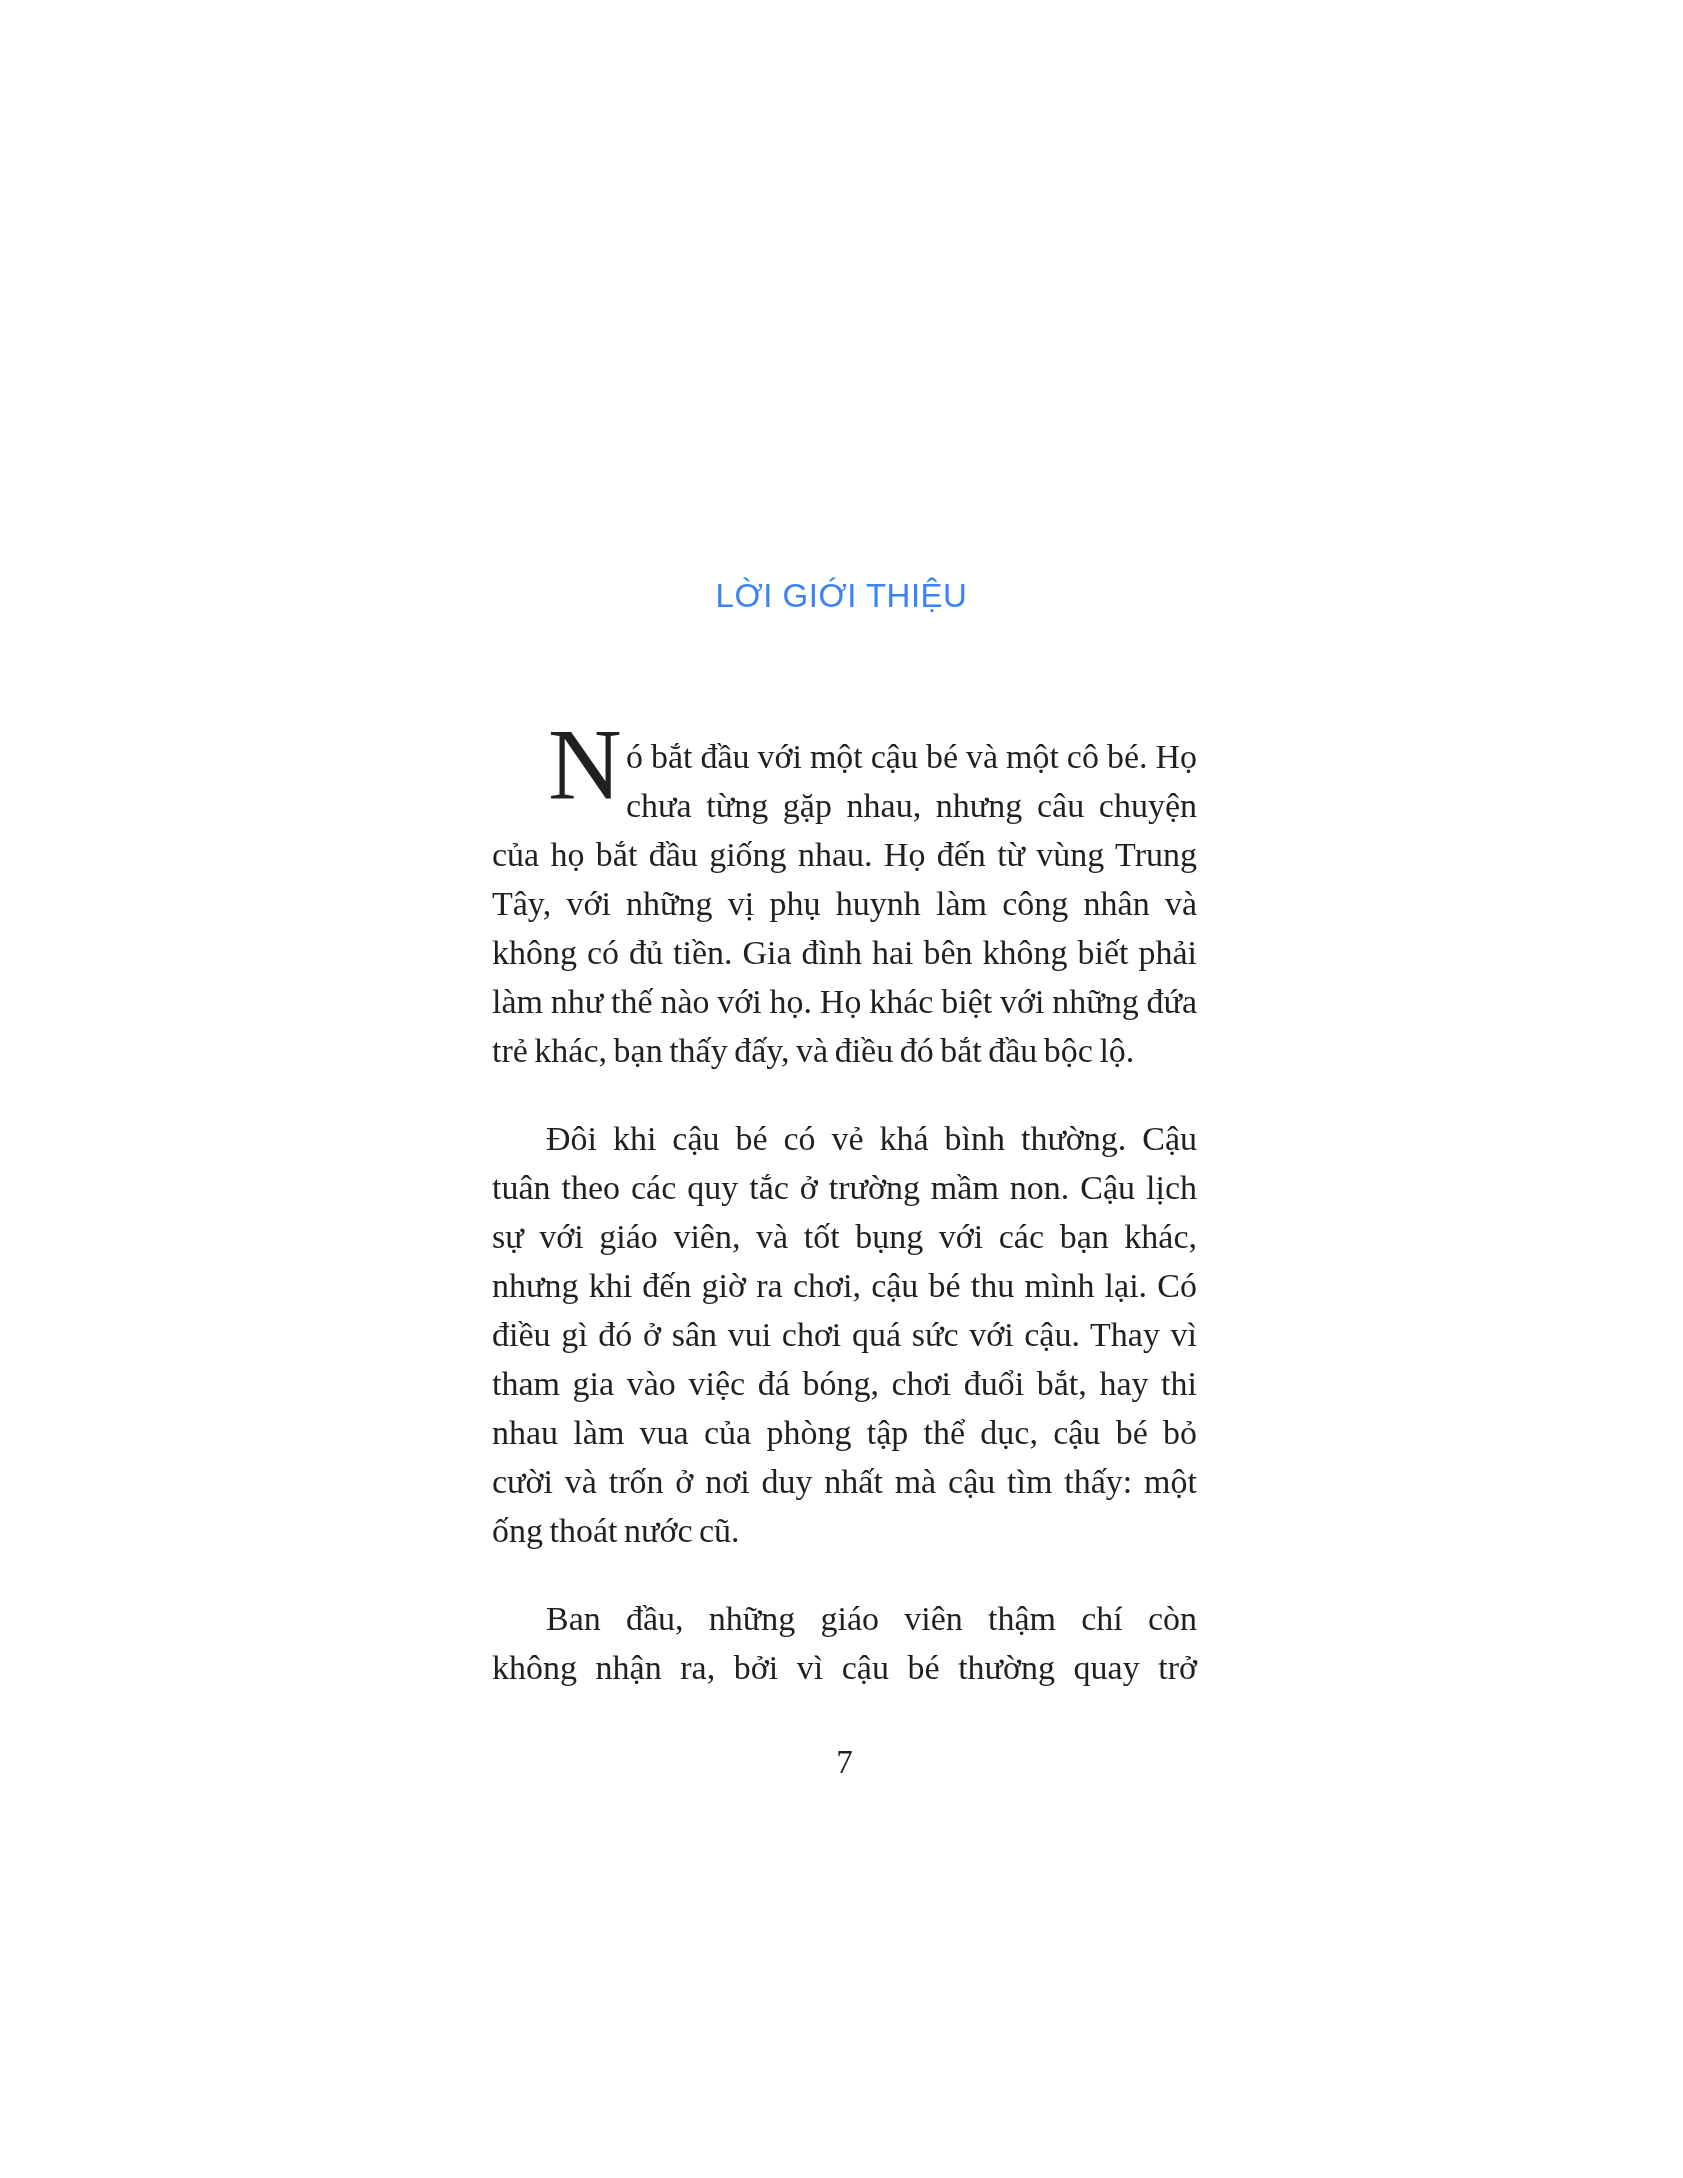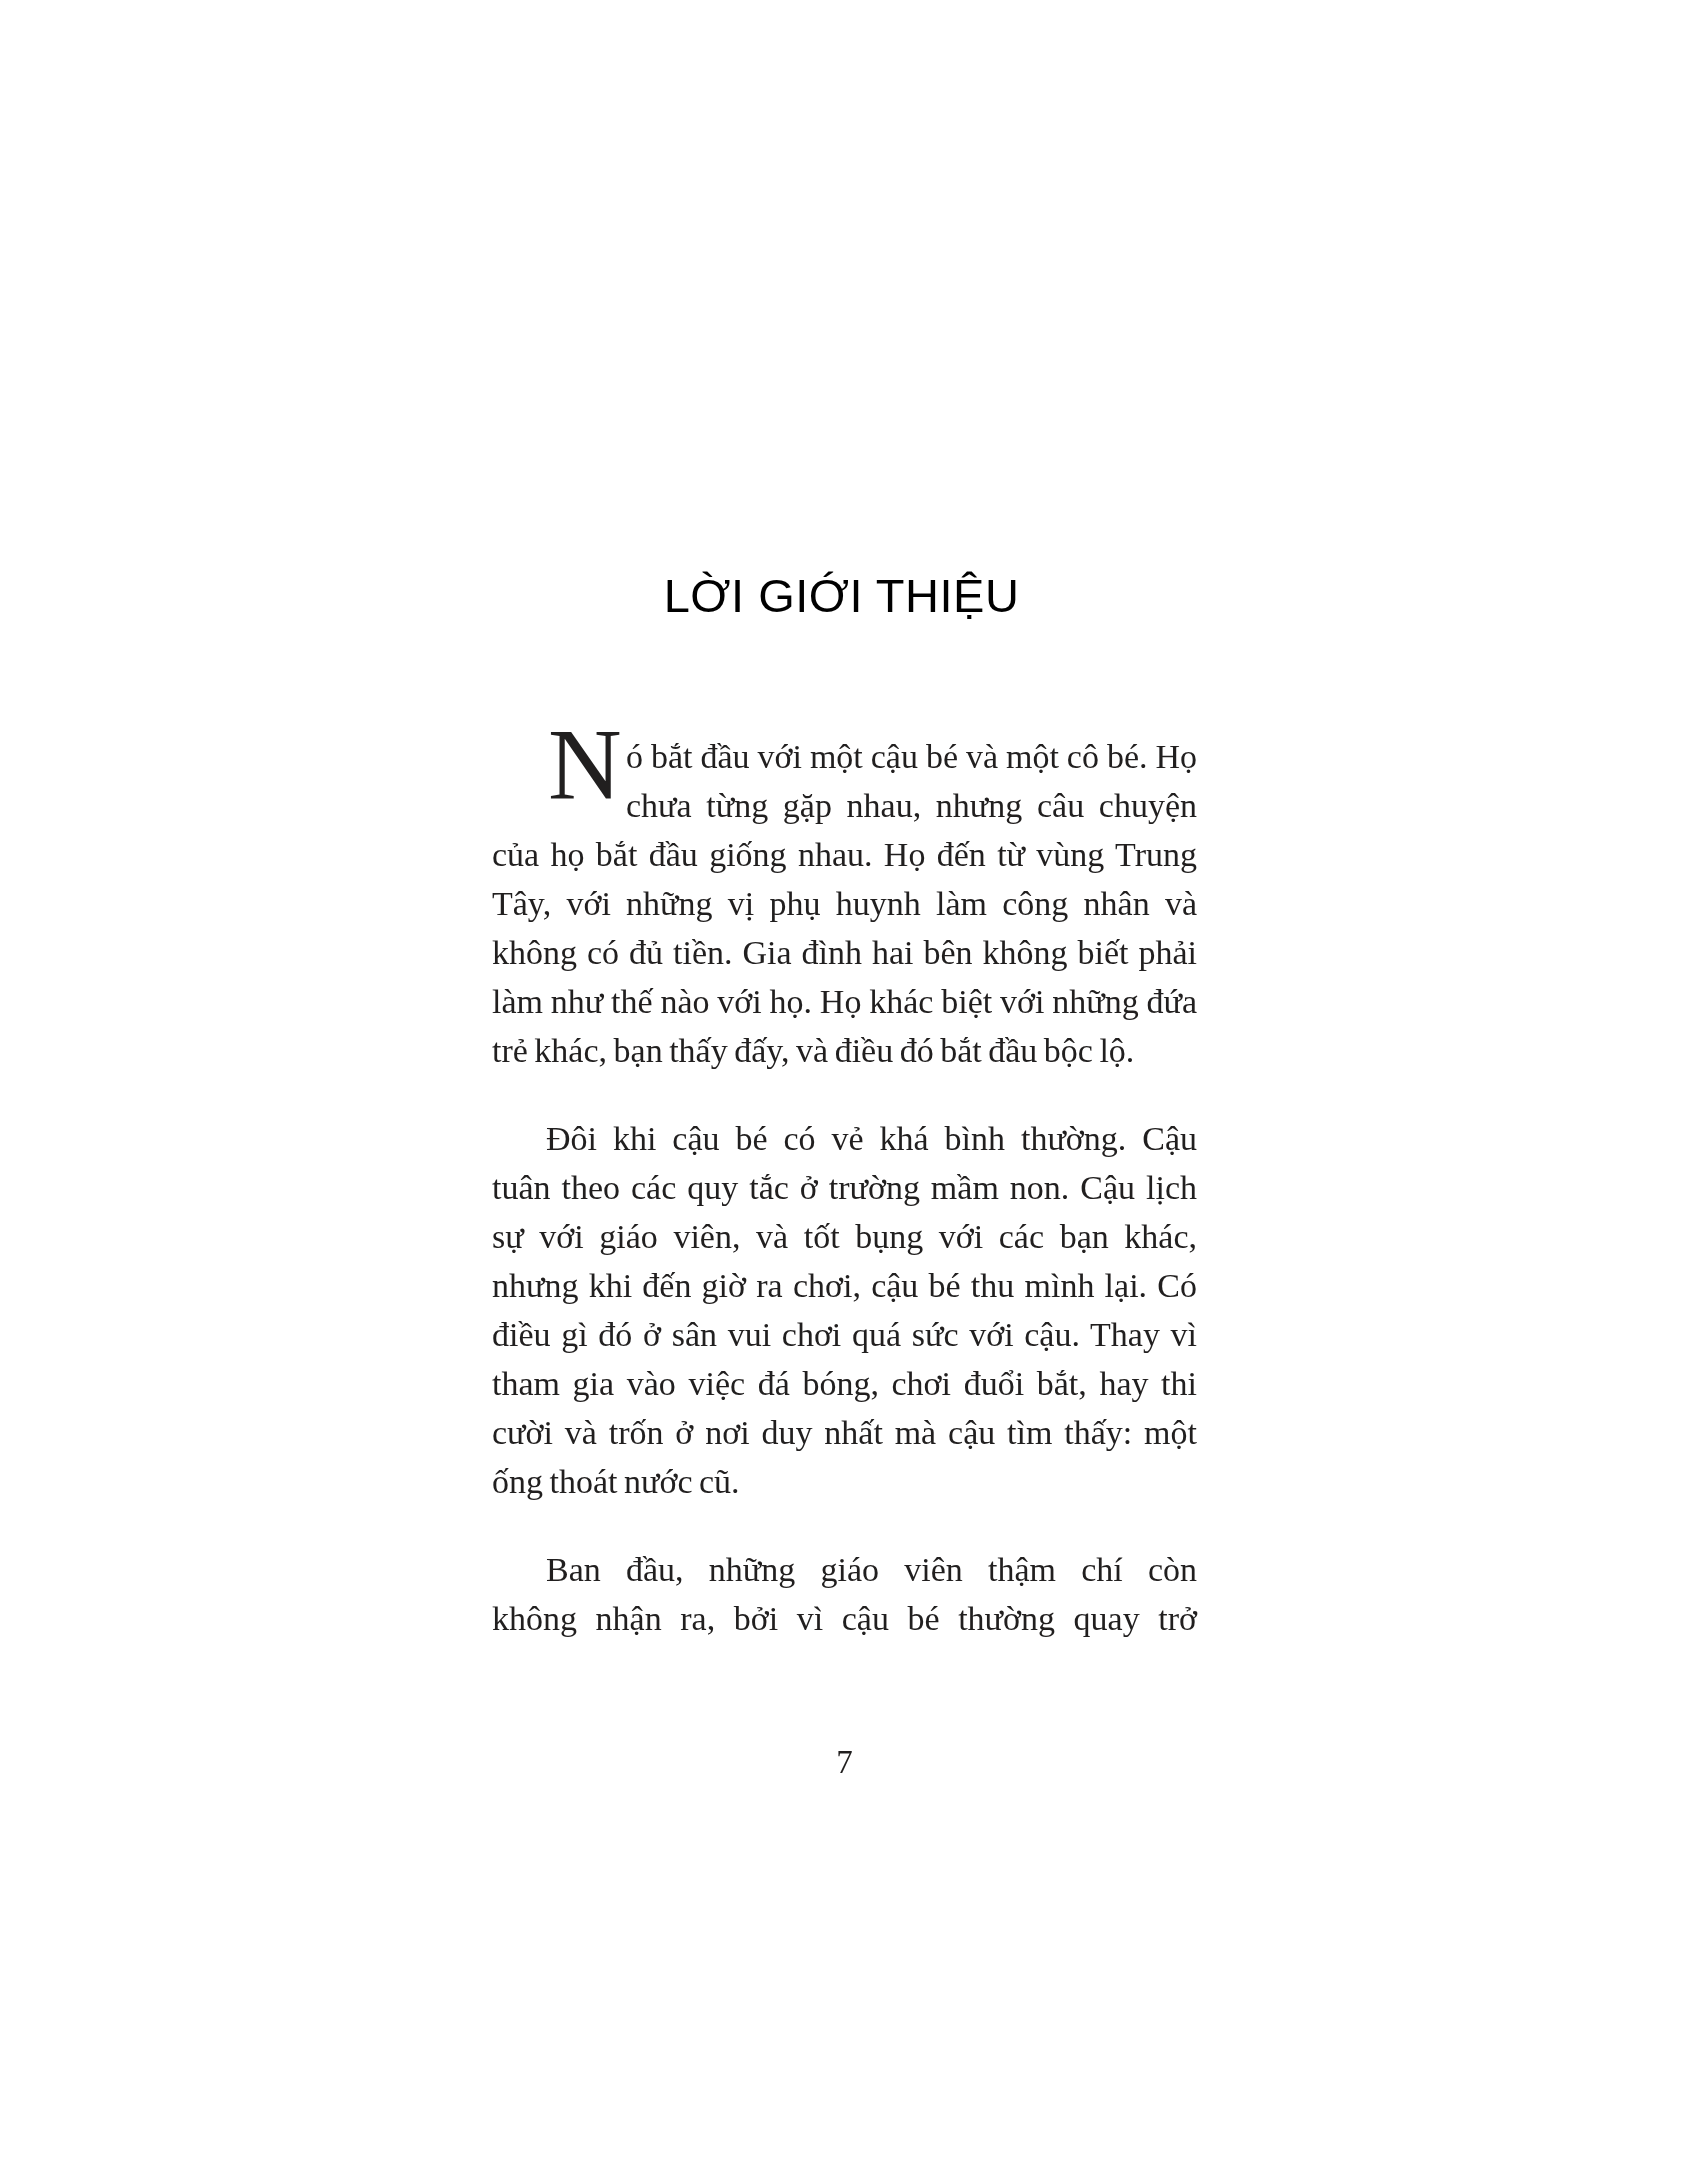--- a/index.html
+++ b/index.html
@@ -17,24 +17,24 @@
   }
   .chapter-title {
     position: absolute;
     top: 570px;
     left: 489px;
     width: 705px;
     margin: 0;
     text-align: center;
     font-family: "Liberation Sans", sans-serif;
     font-weight: 400;
-    font-size: 47px;
+    font-size: 33px;
     line-height: 51px;
     letter-spacing: 0.5px;
-    color: #000000;
+    color: #3b82f6;
   }
   .body-text {
     position: absolute;
     top: 732px;
     left: 492px;
     width: 705px;
     font-family: "Liberation Serif", serif;
     font-size: 34px;
     color: #211f1f;
   }
@@ -102,20 +102,21 @@
         <div class="line">làm như thế nào với họ. Họ khác biệt với những đứa</div>
         <div class="line no-just">trẻ khác, bạn thấy đấy, và điều đó bắt đầu bộc lộ.</div>
       </div>
       <div class="para">
         <div class="line indent">Đôi khi cậu bé có vẻ khá bình thường. Cậu</div>
         <div class="line">tuân theo các quy tắc ở trường mầm non. Cậu lịch</div>
         <div class="line">sự với giáo viên, và tốt bụng với các bạn khác,</div>
         <div class="line">nhưng khi đến giờ ra chơi, cậu bé thu mình lại. Có</div>
         <div class="line">điều gì đó ở sân vui chơi quá sức với cậu. Thay vì</div>
         <div class="line">tham gia vào việc đá bóng, chơi đuổi bắt, hay thi</div>
+        <div class="line">nhau làm vua của phòng tập thể dục, cậu bé bỏ</div>
         <div class="line">cười và trốn ở nơi duy nhất mà cậu tìm thấy: một</div>
         <div class="line no-just">ống thoát nước cũ.</div>
       </div>
       <div class="para">
         <div class="line indent">Ban đầu, những giáo viên thậm chí còn</div>
         <div class="line">không nhận ra, bởi vì cậu bé thường quay trở</div>
       </div>
     </div>
 
   <div class="page-number">7</div>

